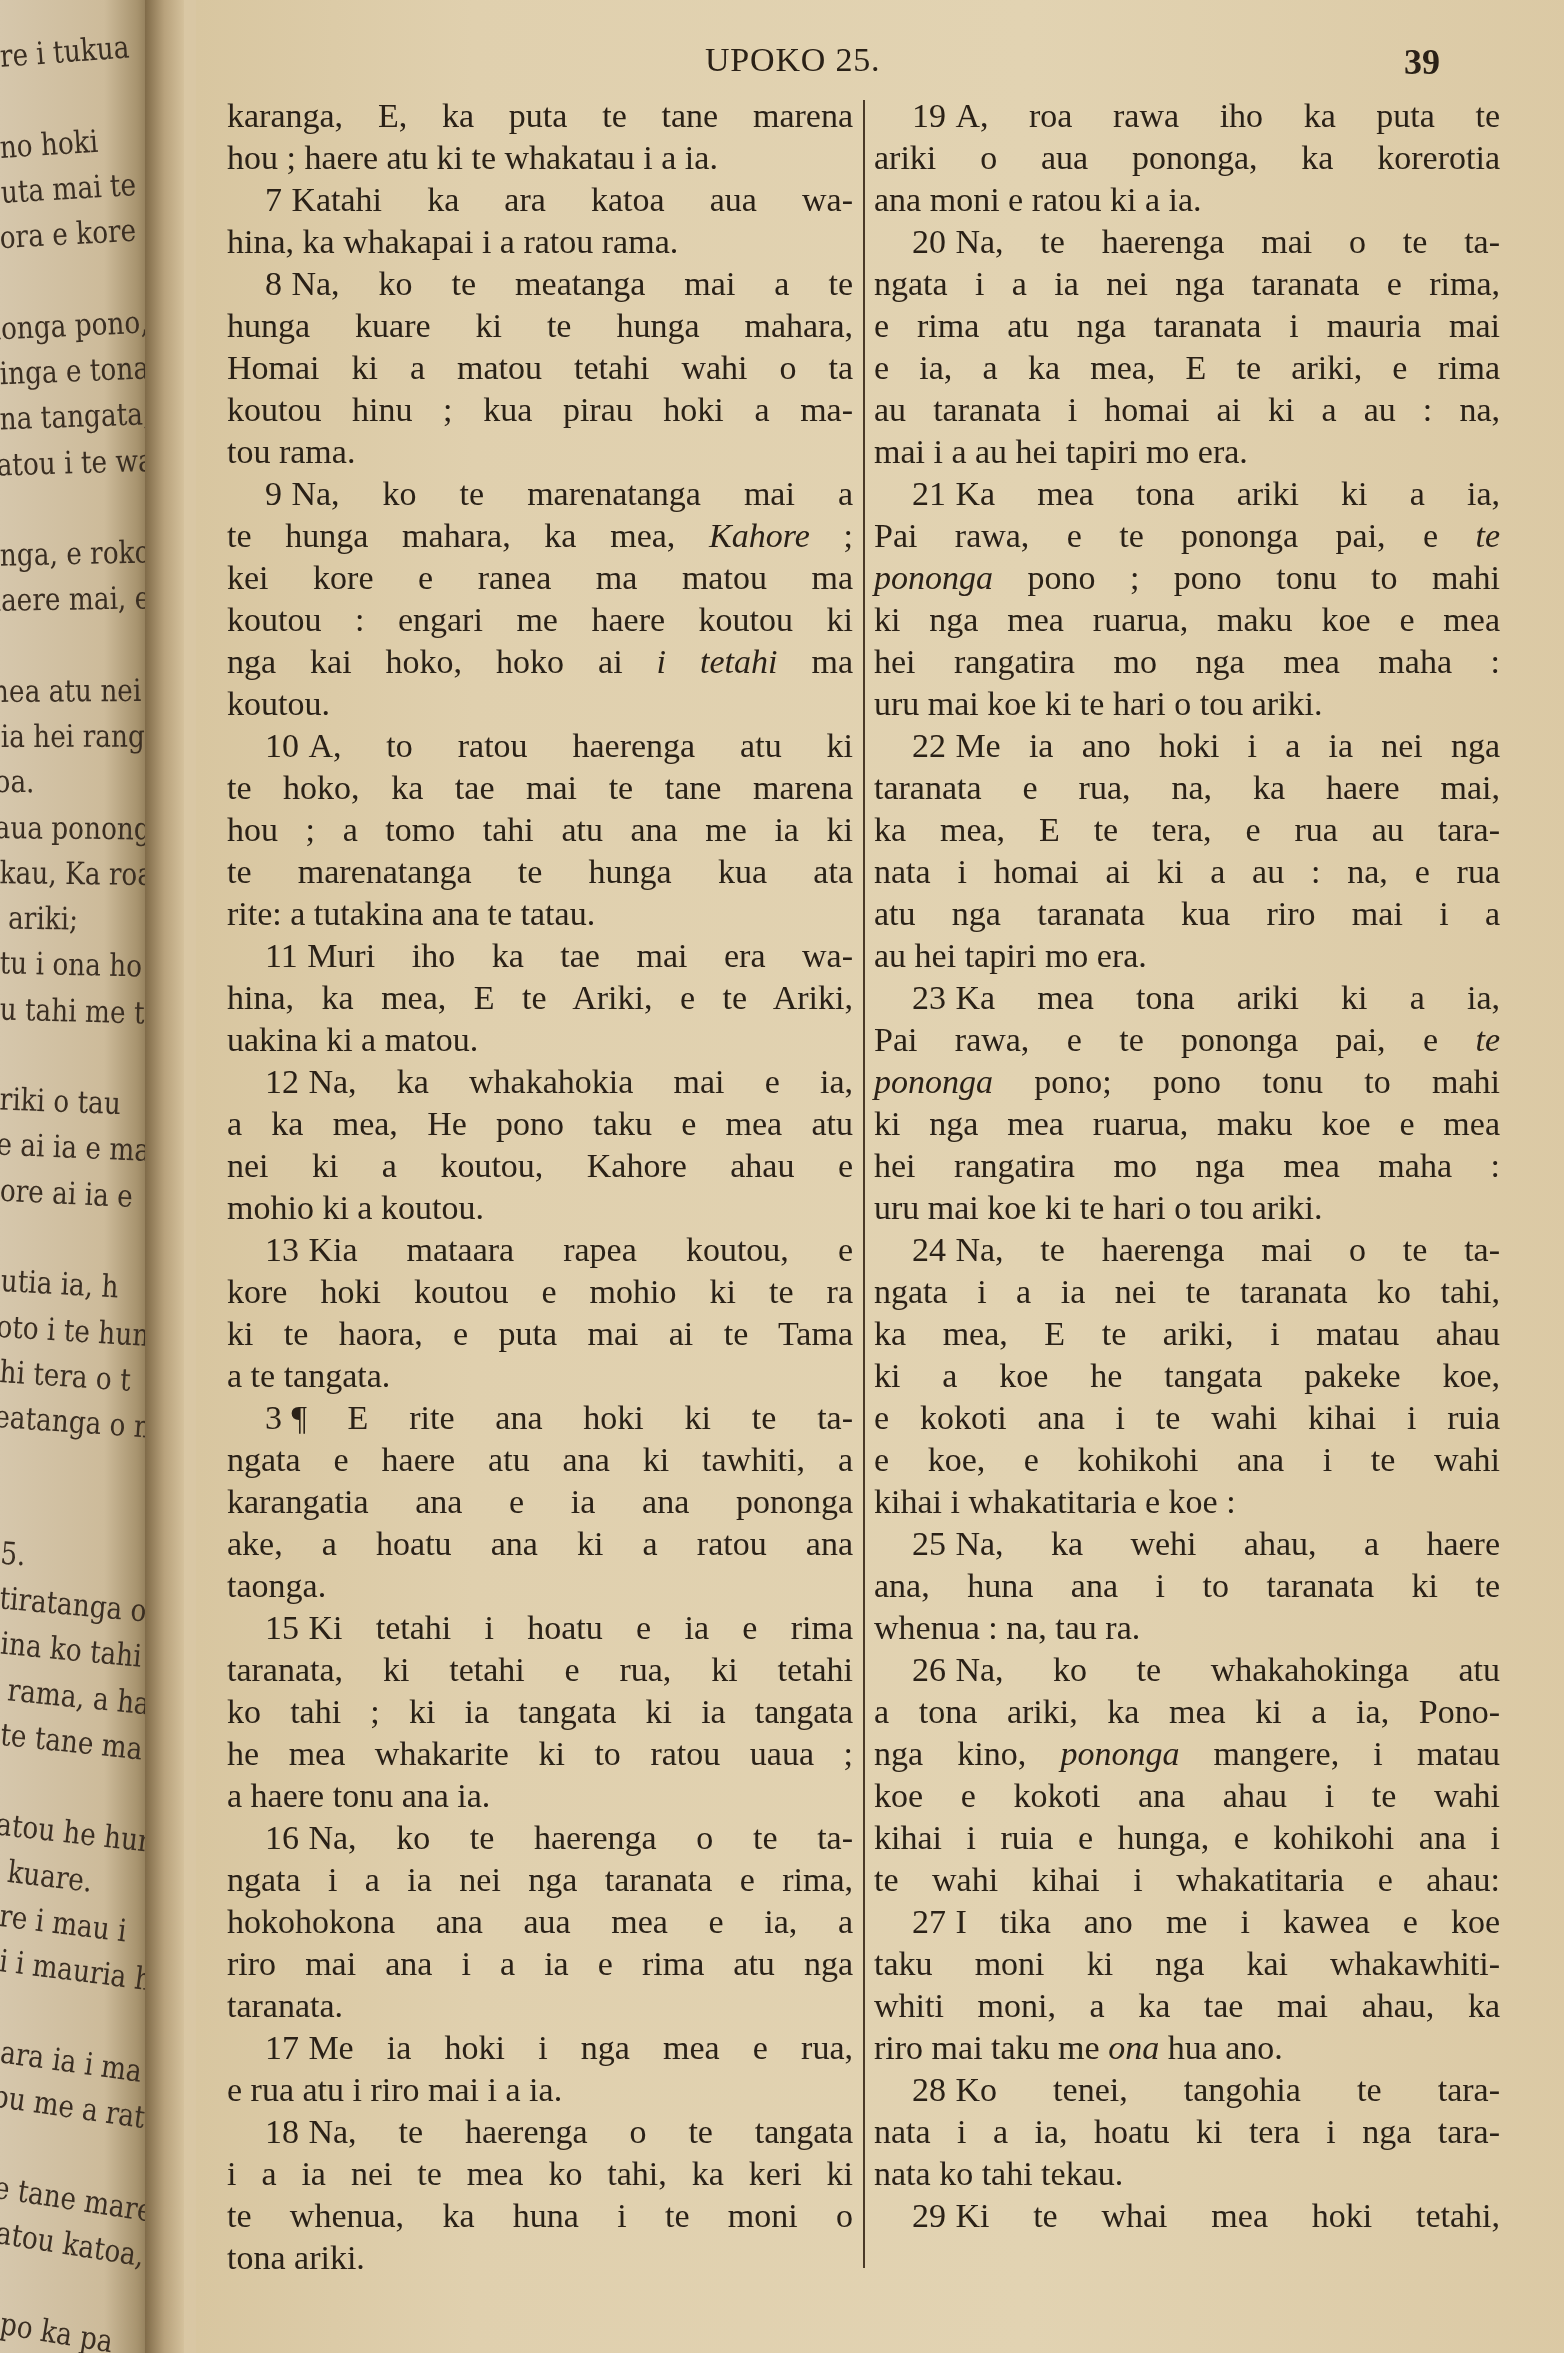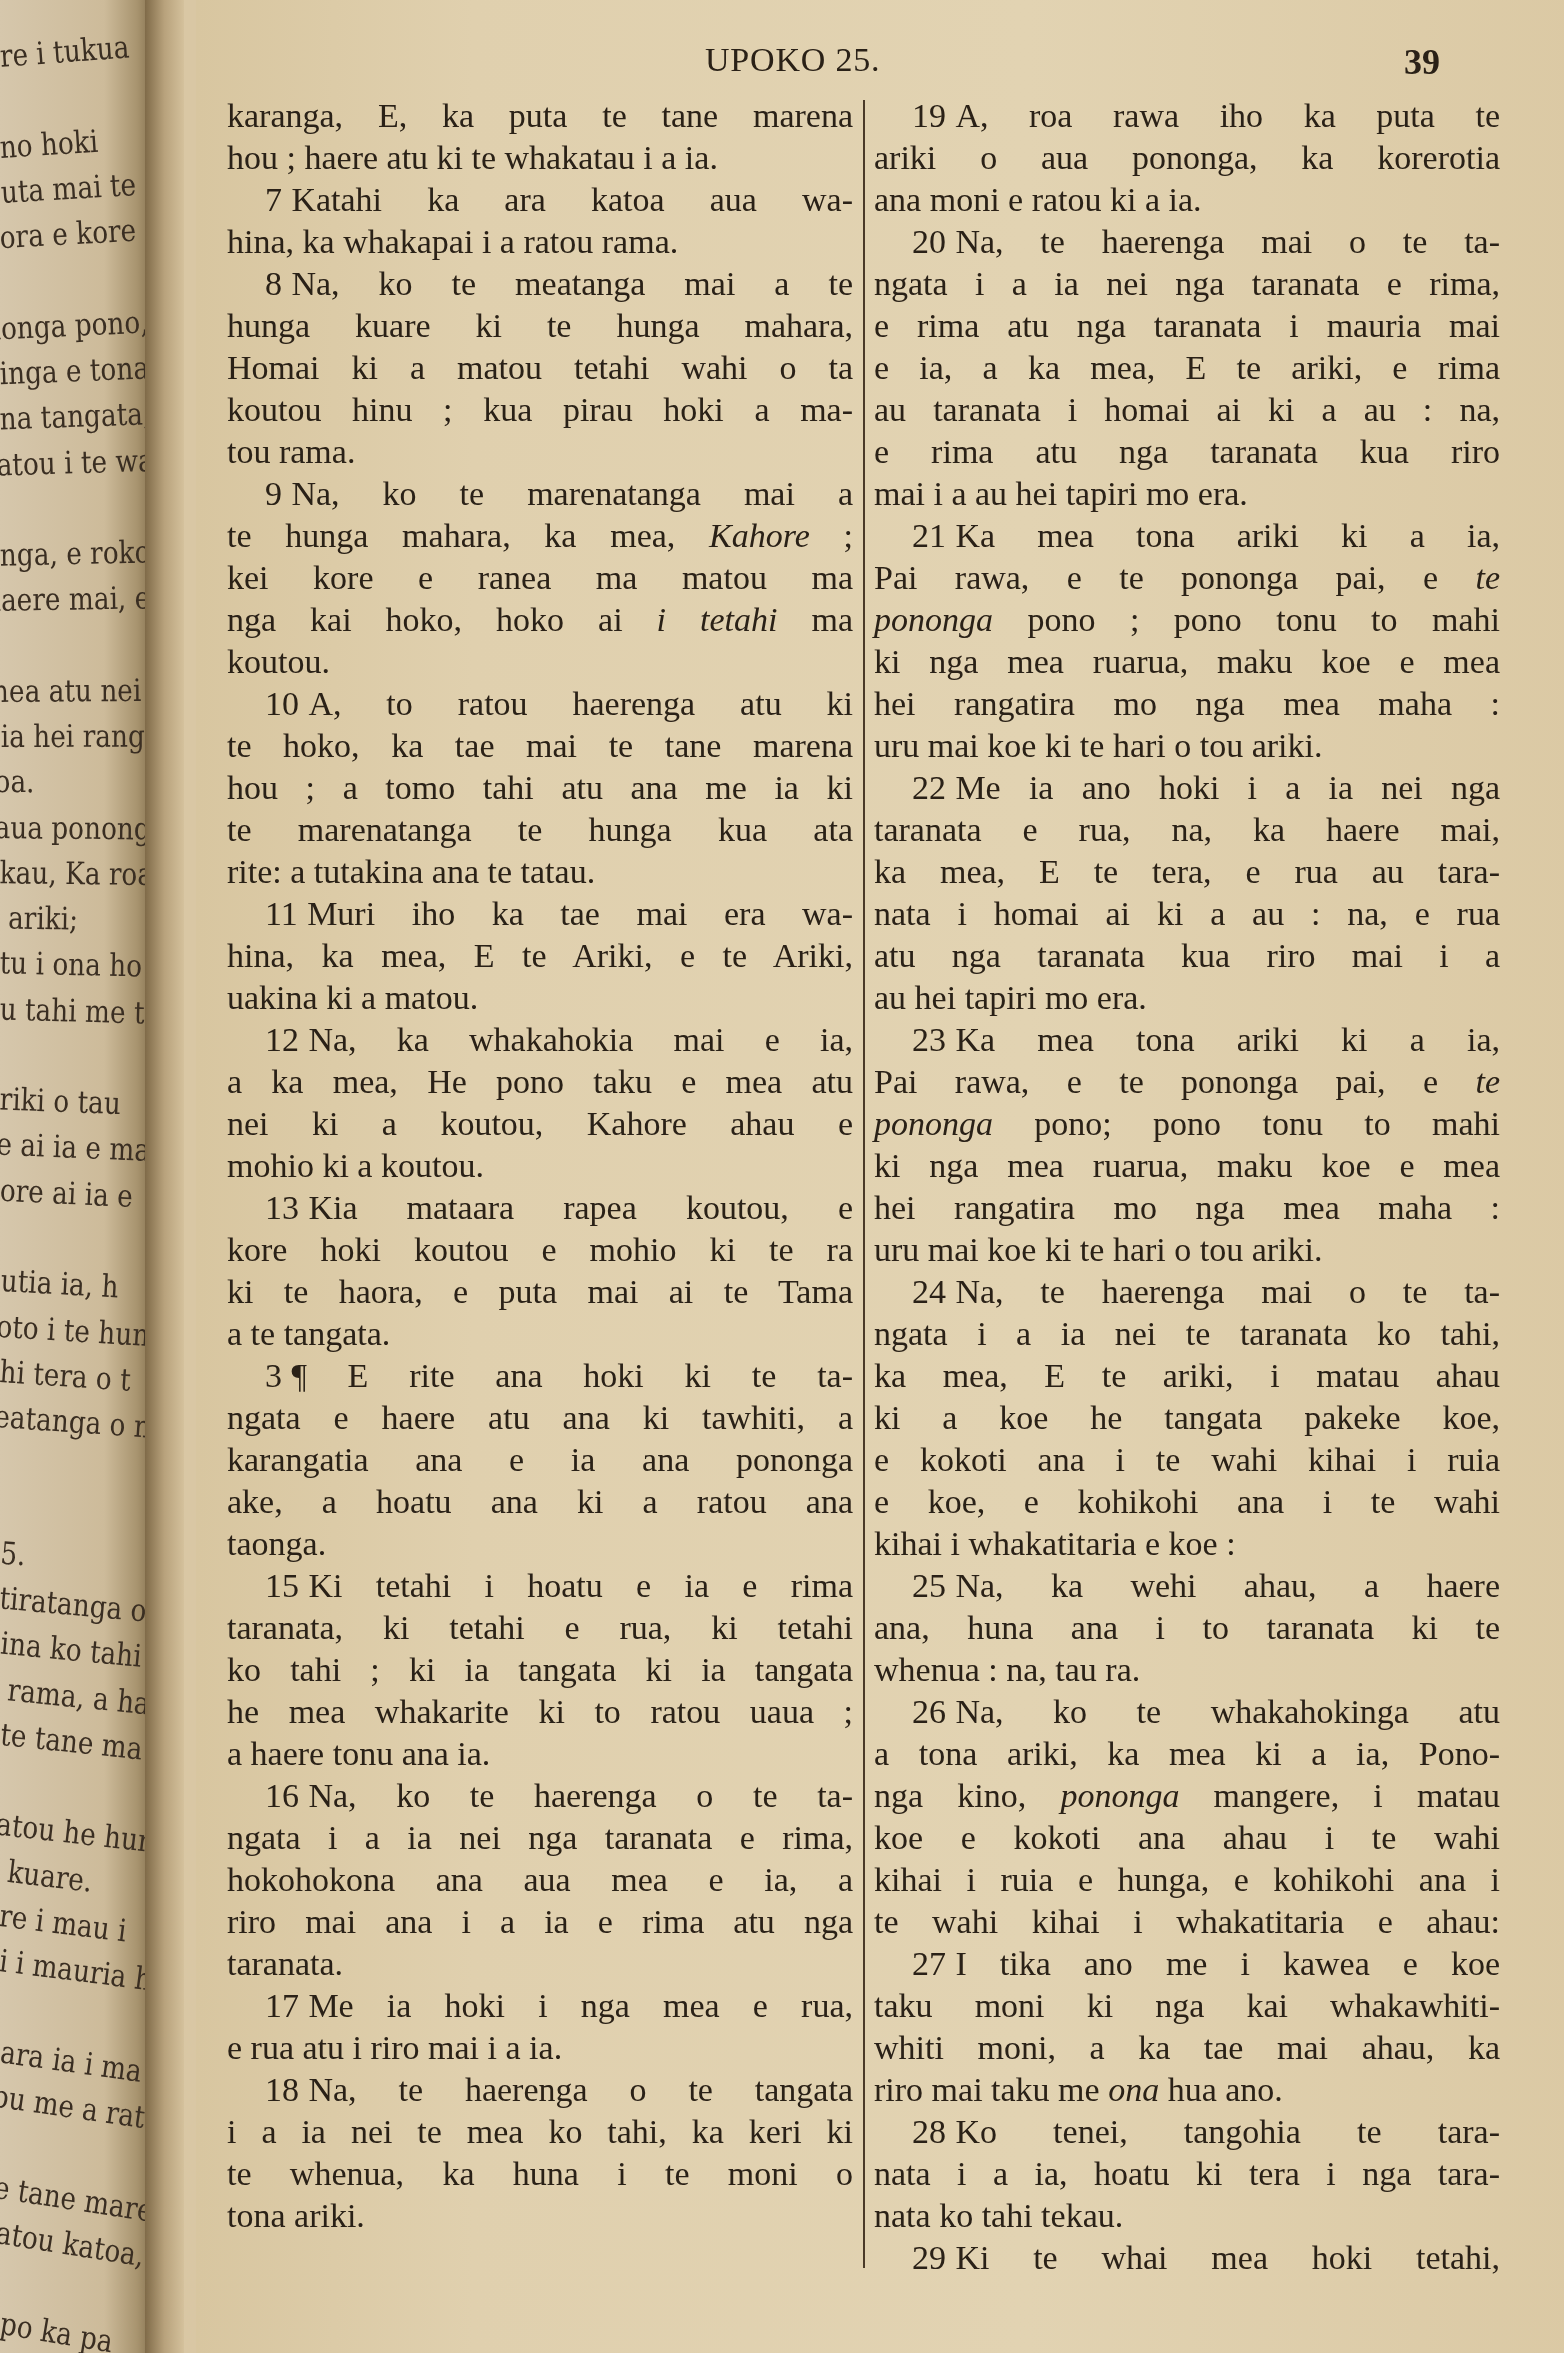--- a/index.html
+++ b/index.html
@@ -114,20 +114,21 @@
       <span class="line indent"><span class="vnum">7</span><span>Katahi ka ara katoa aua wa-</span></span>
       <span class="line last"><span>hina, ka whakapai i a ratou rama.</span></span>
       <span class="line indent"><span class="vnum">8</span><span>Na, ko te meatanga mai a te</span></span>
       <span class="line"><span>hunga kuare ki te hunga mahara,</span></span>
       <span class="line"><span>Homai ki a matou tetahi wahi o ta</span></span>
       <span class="line"><span>koutou hinu ; kua pirau hoki a ma-</span></span>
       <span class="line last"><span>tou rama.</span></span>
       <span class="line indent"><span class="vnum">9</span><span>Na, ko te marenatanga mai a</span></span>
       <span class="line"><span>te hunga mahara, ka mea, </span><em>Kahore</em><span> ;</span></span>
       <span class="line"><span>kei kore e ranea ma matou ma</span></span>
+      <span class="line"><span>koutou : engari me haere koutou ki</span></span>
       <span class="line"><span>nga kai hoko, hoko ai </span><em>i tetahi</em><span> ma</span></span>
       <span class="line last"><span>koutou.</span></span>
       <span class="line indent"><span class="vnum">10</span><span>A, to ratou haerenga atu ki</span></span>
       <span class="line"><span>te hoko, ka tae mai te tane marena</span></span>
       <span class="line"><span>hou ; a tomo tahi atu ana me ia ki</span></span>
       <span class="line"><span>te marenatanga te hunga kua ata</span></span>
       <span class="line last"><span>rite: a tutakina ana te tatau.</span></span>
       <span class="line indent"><span class="vnum">11</span><span>Muri iho ka tae mai era wa-</span></span>
       <span class="line"><span>hina, ka mea, E te Ariki, e te Ariki,</span></span>
       <span class="line last"><span>uakina ki a matou.</span></span>
@@ -164,21 +165,20 @@
   <div class="rule"></div>
   <div class="col col-right" id="colR">
       <span class="line indent"><span class="vnum">19</span><span>A, roa rawa iho ka puta te</span></span>
       <span class="line"><span>ariki o aua pononga, ka korerotia</span></span>
       <span class="line last"><span>ana moni e ratou ki a ia.</span></span>
       <span class="line indent"><span class="vnum">20</span><span>Na, te haerenga mai o te ta-</span></span>
       <span class="line"><span>ngata i a ia nei nga taranata e rima,</span></span>
       <span class="line"><span>e rima atu nga taranata i mauria mai</span></span>
       <span class="line"><span>e ia, a ka mea, E te ariki, e rima</span></span>
       <span class="line"><span>au taranata i homai ai ki a au : na,</span></span>
-      <span class="line"><span>e rima atu nga taranata kua riro</span></span>
       <span class="line last"><span>mai i a au hei tapiri mo era.</span></span>
       <span class="line indent"><span class="vnum">21</span><span>Ka mea tona ariki ki a ia,</span></span>
       <span class="line"><span>Pai rawa, e te pononga pai, e </span><em>te</em></span>
       <span class="line"><em>pononga</em><span> pono ; pono tonu to mahi</span></span>
       <span class="line"><span>ki nga mea ruarua, maku koe e mea</span></span>
       <span class="line"><span>hei rangatira mo nga mea maha :</span></span>
       <span class="line last"><span>uru mai koe ki te hari o tou ariki.</span></span>
       <span class="line indent"><span class="vnum">22</span><span>Me ia ano hoki i a ia nei nga</span></span>
       <span class="line"><span>taranata e rua, na, ka haere mai,</span></span>
       <span class="line"><span>ka mea, E te tera, e rua au tara-</span></span>

